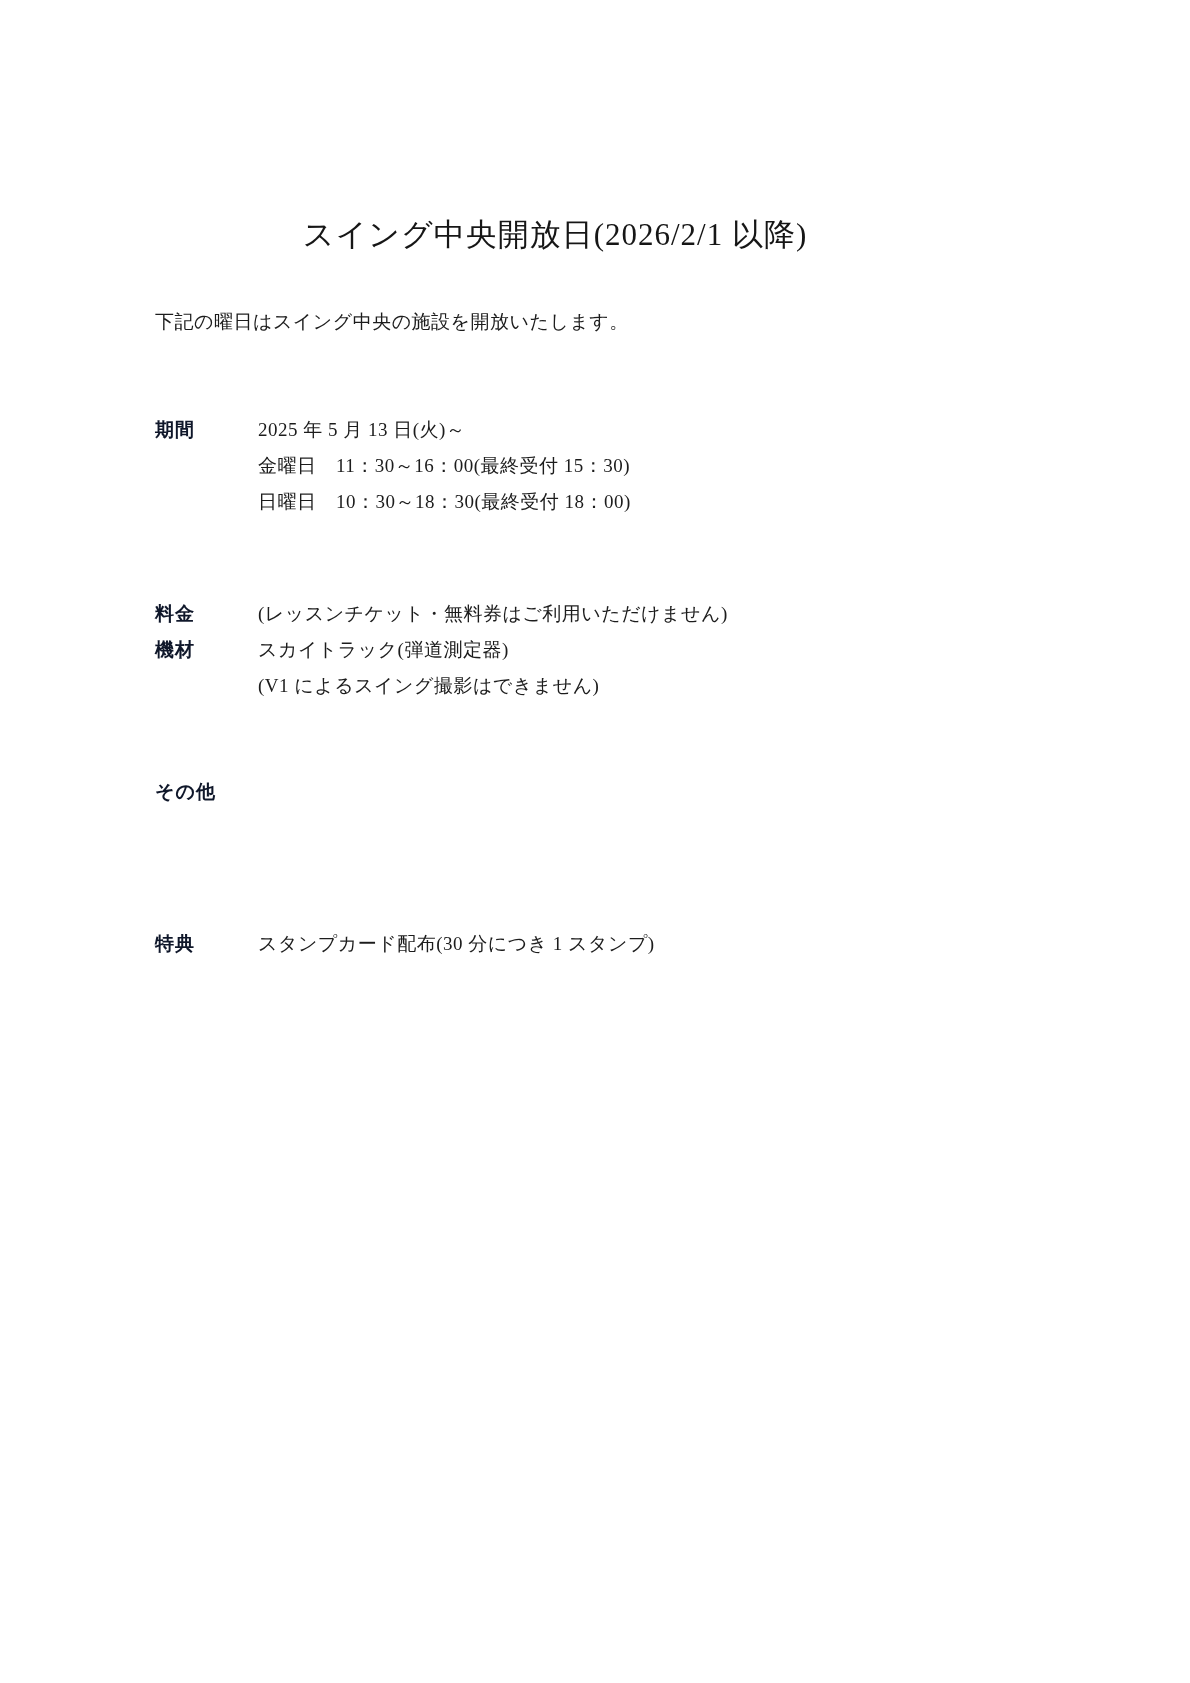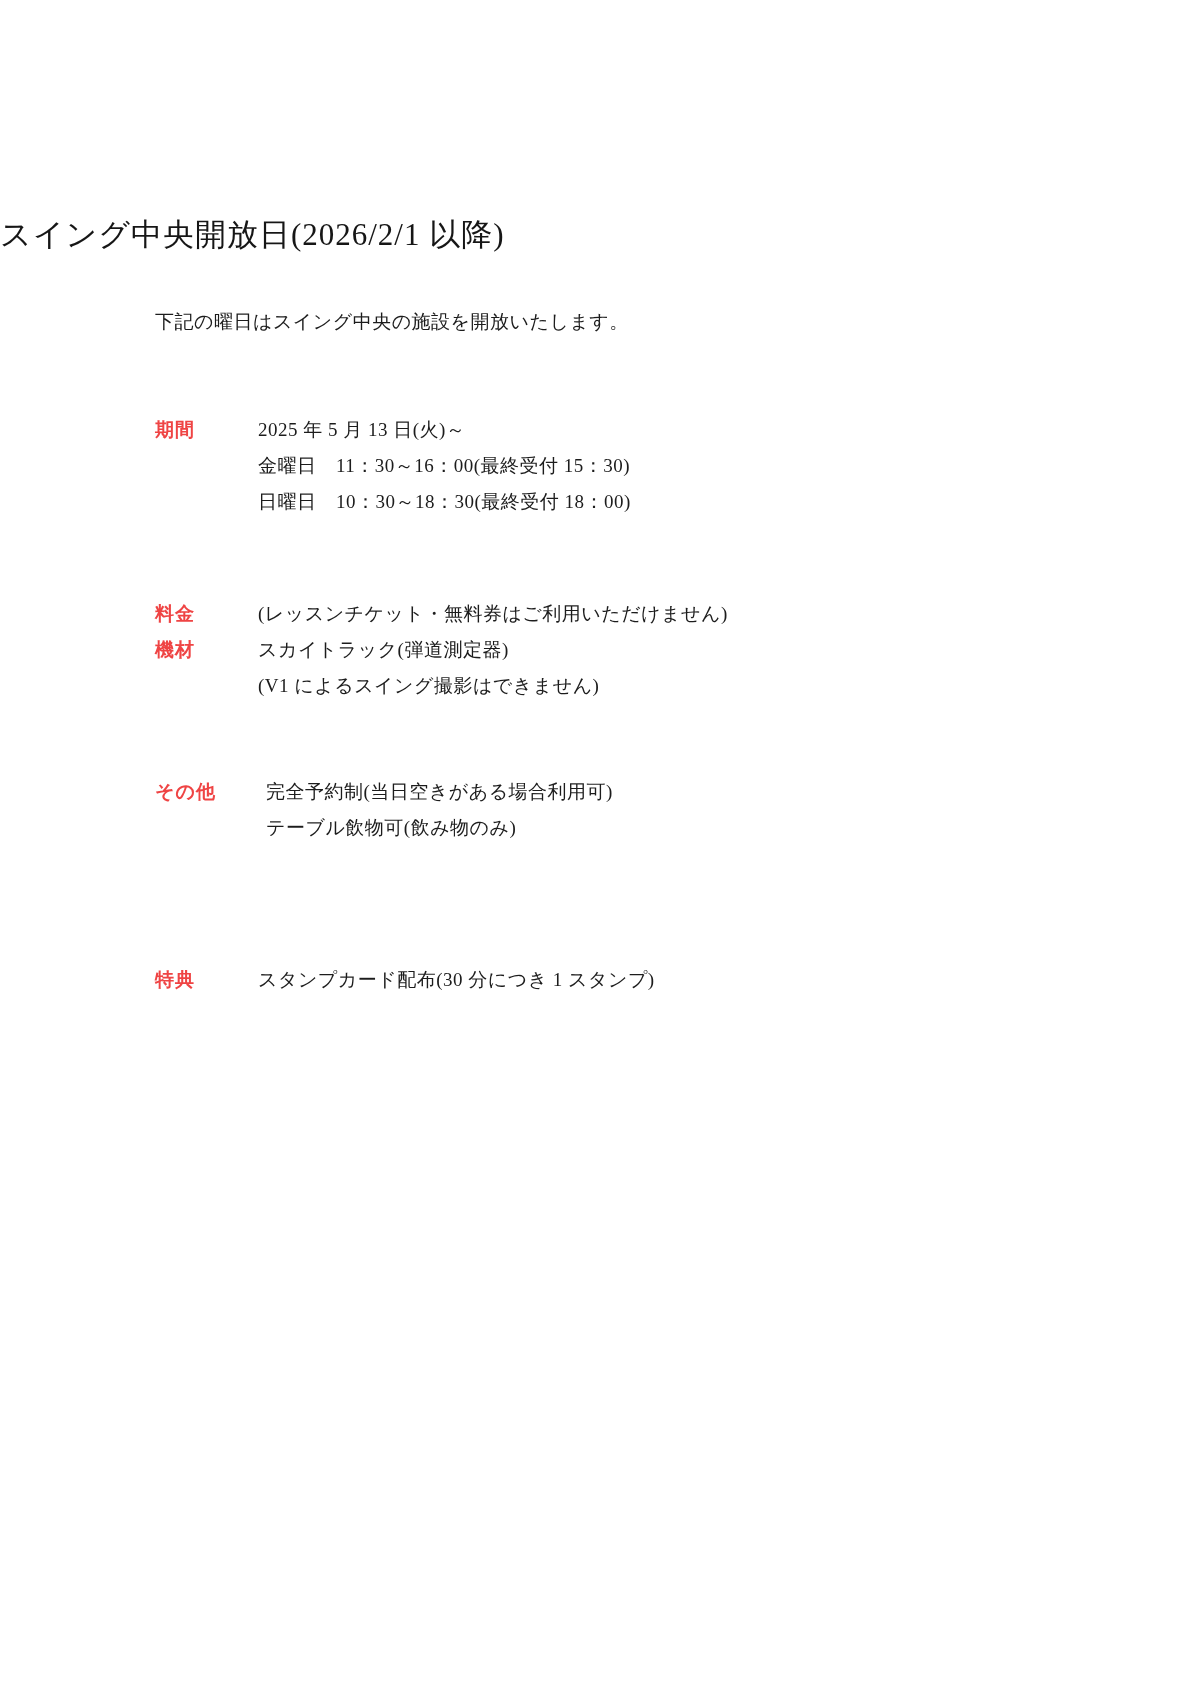--- a/index.html
+++ b/index.html
@@ -11,21 +11,21 @@
     position: relative;
     width: 1190px;
     height: 1683px;
     background: #ffffff;
     color: #1c1c1c;
     font-family: "Liberation Serif", "DejaVu Serif", serif;
     overflow: hidden;
   }
   .title {
     margin: 210px 80px 0 0;
-    text-align: left;
+    text-align: center;
     font-size: 31px;
     line-height: 50px;
     font-weight: normal;
     letter-spacing: 1px;
     color: #161616;
   }
   .intro {
     margin: 48px 0 0 155px;
     font-size: 19px;
     line-height: 28px;
@@ -36,32 +36,32 @@
     align-items: flex-start;
     margin-left: 155px;
   }
   .section .label {
     flex: 0 0 103px;
     font-family: "Liberation Sans", "DejaVu Sans", sans-serif;
     font-weight: bold;
     font-size: 19px;
     line-height: 36px;
     letter-spacing: 1px;
-    color: #ef4444;
+    color: #0f172a;
   }
   .section .lines .line {
     font-size: 19px;
     line-height: 36px;
     letter-spacing: 0.5px;
     white-space: pre;
   }
   .sec-kikan   { margin-top: 76px; }
   .sec-ryokin  { margin-top: 76px; }
   .sec-kizai   { }
-  .sec-sonota  { margin-top: 70px; gap: 8px; }
+  .sec-sonota  { margin-top: 70px; }
   .sec-tokuten { margin-top: 116px; align-items: flex-end; }
 </style>
 </head>
 <body>
 
 <div class="page">
 
   <h1 class="title">スイング中央開放日(2026/2/1 以降)</h1>
 
   <p class="intro">下記の曜日はスイング中央の施設を開放いたします。</p>
@@ -85,24 +85,20 @@
   <div class="section sec-kizai">
     <div class="label">機材</div>
     <div class="lines">
       <div class="line">スカイトラック(弾道測定器)</div>
       <div class="line">(V1 によるスイング撮影はできません)</div>
     </div>
   </div>
 
   <div class="section sec-sonota">
     <div class="label">その他</div>
-    <div class="lines">
-      <div class="line">完全予約制(当日空きがある場合利用可)</div>
-      <div class="line">テーブル飲物可(飲み物のみ)</div>
-    </div>
   </div>
 
   <div class="section sec-tokuten">
     <div class="label">特典</div>
     <div class="lines">
       <div class="line">スタンプカード配布(30 分につき 1 スタンプ)</div>
     </div>
   </div>
 
 </div>

